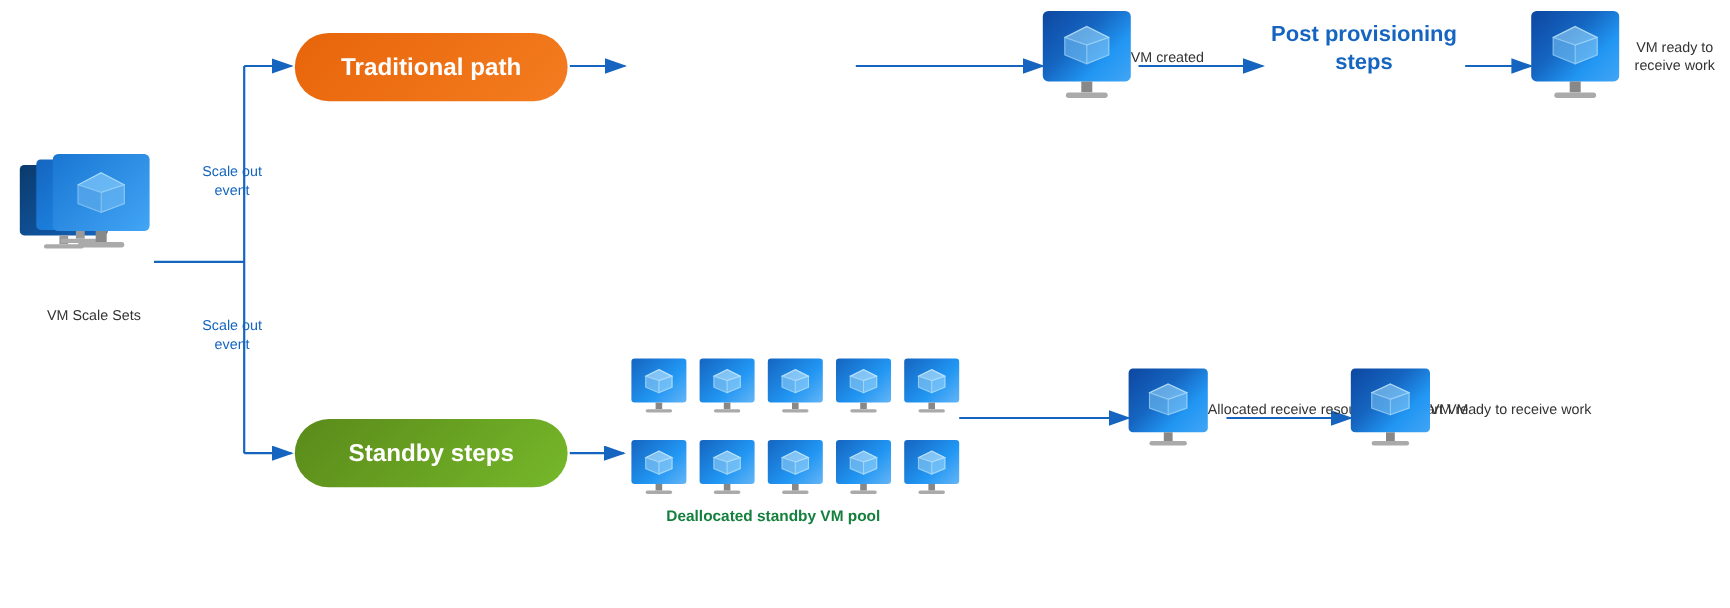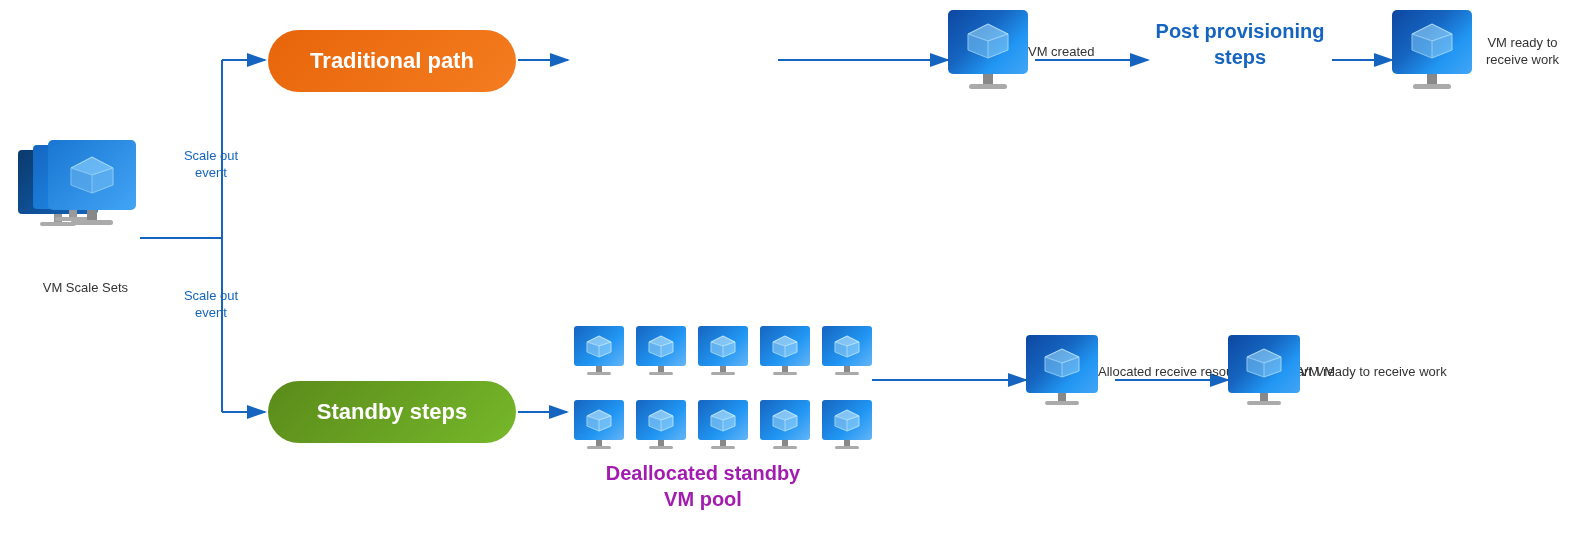--- a/index.html
+++ b/index.html
@@ -143,22 +143,22 @@
       line-height: 1.3;
       text-align: center;
       width: 170px;
     }
 
     
     .dealloc-text {
       position: absolute;
       left: 603px;
       top: 460px;
-      color: #a21caf;
-      font-size: 20px;
+      color: #15803d;
+      font-size: 14px;
       font-weight: 600;
       line-height: 1.3;
       text-align: center;
       width: 200px;
     }
 
     
     .arrows-svg {
       position: absolute;
       top: 0;

